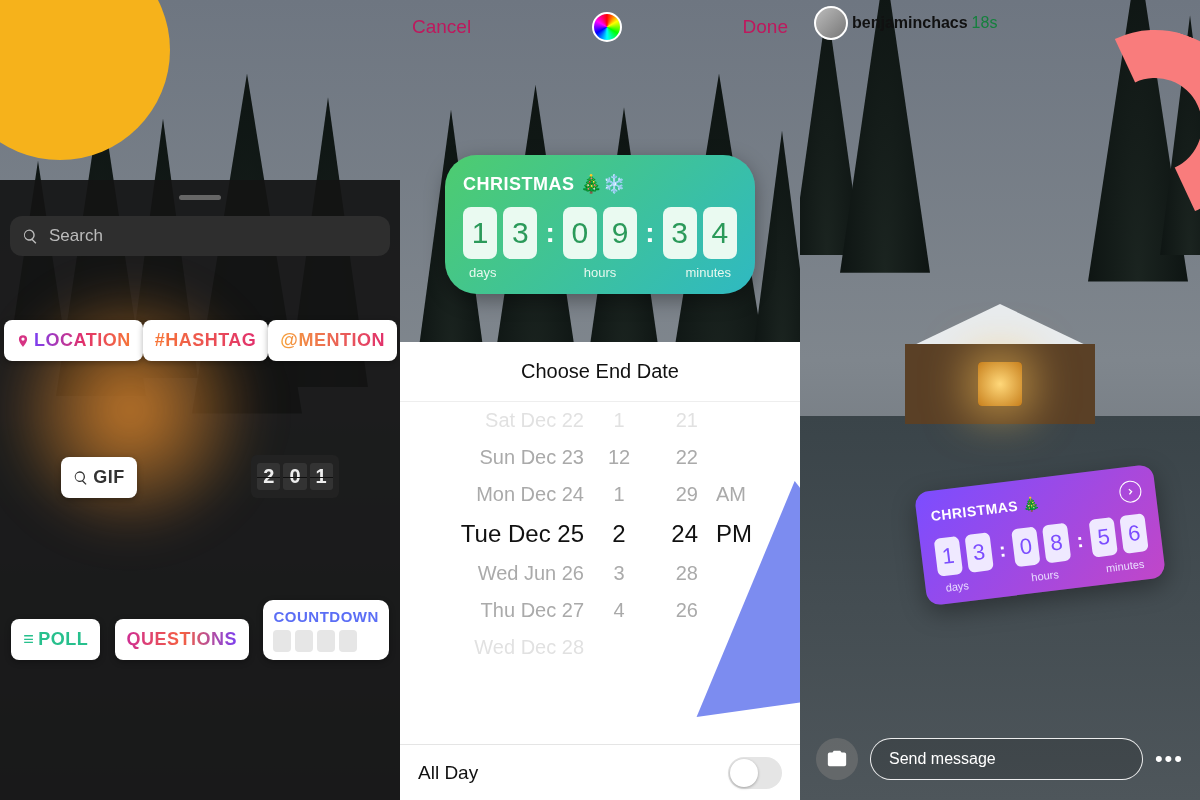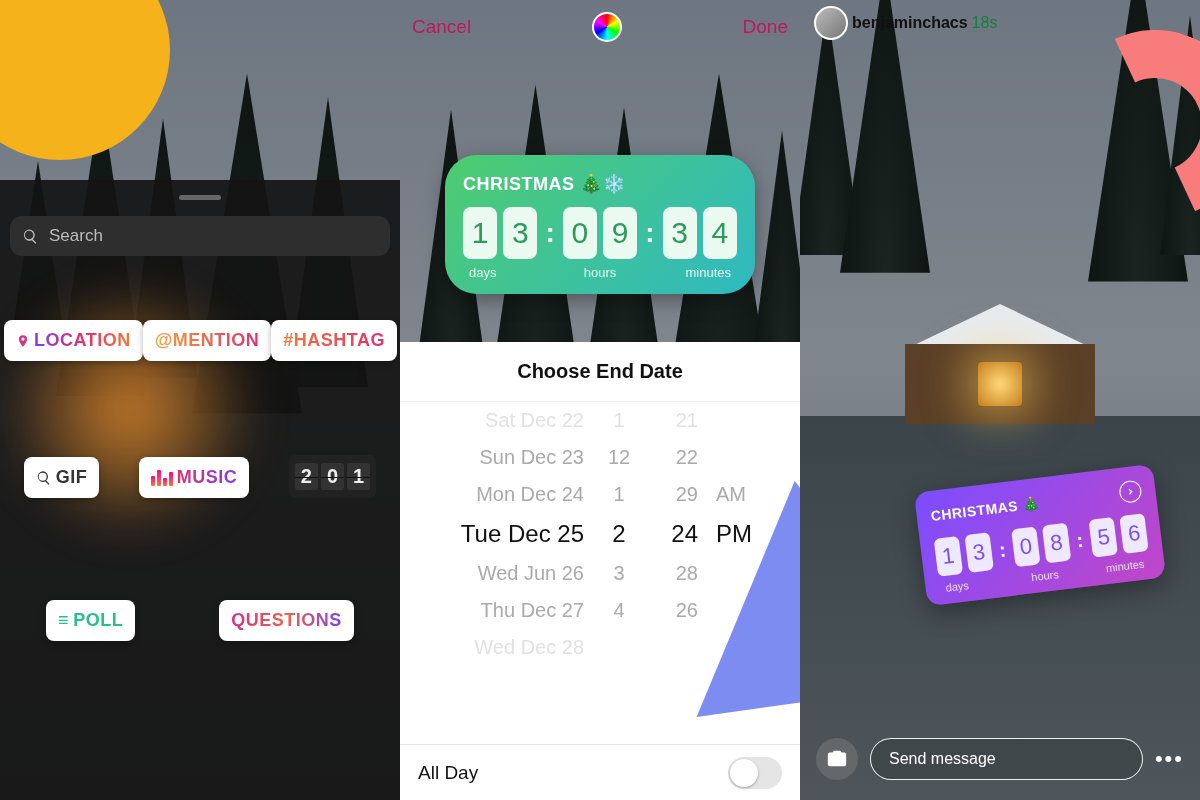--- a/index.html
+++ b/index.html
@@ -36,21 +36,21 @@
 .p2 .topbar{position:absolute;left:0;right:0;top:12px;display:flex;justify-content:space-between;align-items:center;padding:0 12px;color:#be185d;font-size:19px}
 .colorwheel{width:30px;height:30px;border-radius:50%;background:conic-gradient(#f00,#ff0,#0f0,#0ff,#00f,#f0f,#f00);border:2px solid #fff}
 .cd-big{position:absolute;left:50%;top:155px;transform:translateX(-50%);width:310px;border-radius:32px;padding:18px 18px 14px;background:linear-gradient(135deg,#4ecc6f 0%,#2fb9c2 100%);box-shadow:0 6px 20px rgba(0,0,0,.35)}
 .cd-big .ti{color:#fff;font-weight:800;font-size:18px;letter-spacing:.5px}
 .cd-row{display:flex;align-items:center;gap:6px;margin-top:12px}
 .dg{background:#eafaf1;border-radius:8px;width:36px;height:52px;display:flex;align-items:center;justify-content:center;font-size:30px;font-weight:500;color:#2b9a5a}
 .co{color:#fff;font-size:28px;font-weight:600;margin:0 2px}
 .lbls{display:flex;justify-content:space-between;color:#e7f8ef;font-size:13px;margin-top:6px;padding:0 6px}
 .lbls span{width:80px}
 .sheet{position:absolute;left:0;right:0;top:342px;bottom:0;background:#fff}
-.sheet h3{text-align:center;font-size:20px;font-weight:700;padding:18px 0;color:#111;border-bottom:1px solid #eee}
+.sheet h3{text-align:center;font-size:20px;font-weight:400;padding:18px 0;color:#111;border-bottom:1px solid #eee}
 .wheel{position:relative;height:280px;overflow:hidden;font-size:20px;color:#aaa}
 .wrow{display:flex;justify-content:center;gap:18px;padding:7px 0}
 .wrow .c1{width:140px;text-align:right}
 .wrow .c2{width:34px;text-align:center}
 .wrow .c3{width:44px;text-align:right}
 .wrow .c4{width:40px;text-align:left}
 .sel{color:#111;font-size:24px}
 .faint{opacity:.35}
 .allday{position:absolute;left:0;right:0;bottom:0;height:56px;border-top:1px solid #e5e5e5;display:flex;align-items:center;justify-content:space-between;padding:0 18px;font-size:19px;color:#111}
 .toggle{width:54px;height:32px;border-radius:16px;background:#e5e5e5;position:relative}
@@ -106,58 +106,58 @@
     </div>
 
     <div class="row" style="top:320px">
       <div class="chip">
         <svg class="loc-pin" viewBox="0 0 24 24">
             <path fill="#d63384" d="M12 2a7 7 0 00-7 7c0 5 7 13 7 13s7-8 7-13a7 7 0 00-7-7zm0 9.5A2.5 2.5 0 1112 6a2.5 2.5 0 010 5.5z"></path>
           </svg>
         <span class="grad-loc">LOCATION</span>
       </div>
       <div class="chip">
-          <span class="grad-men">@MENTION</span>
+          <span class="grad-hash">#HASHTAG</span>
         </div>
       <div class="chip">
-          <span class="grad-hash">#HASHTAG</span>
+          <span class="grad-men">@MENTION</span>
         </div>
     </div>
 
     <div class="row" style="top:455px">
       <div class="chip" style="color:#333">
         <svg width="16" height="16" viewBox="0 0 24 24" fill="#333">
             <path d="M10 2a8 8 0 015.3 13.9l5 5-1.4 1.4-5-5A8 8 0 1110 2zm0 2a6 6 0 100 12 6 6 0 000-12z"></path>
           </svg>
         <span>GIF</span>
       </div>
-      <div class="chip">
-        <span class="music-ic">
-            <span style="height:10px"></span>
-            <span style="height:16px"></span>
-            <span style="height:8px"></span>
-            <span style="height:14px"></span>
-          </span>
-        <span style="background:linear-gradient(90deg,#e1306c,#7b3ff2);-webkit-background-clip:text;color:transparent">MUSIC</span>
-      </div>
       <div class="flip">
         <span class="fd">2</span>
         <span class="fd">0</span>
         <span class="fd">1</span>
       </div>
     </div>
 
     <div class="row" style="top:600px">
       <div class="chip" style="color:#27c08d">
         <span style="color:#27c08d;font-weight:900">≡</span>
         <span>POLL</span>
       </div>
       <div class="chip">
           <span class="grad-q">QUESTIONS</span>
         </div>
+      <div class="countchip">
+        <div class="t">COUNTDOWN</div>
+        <div class="bars">
+            <div></div>
+            <div></div>
+            <div></div>
+            <div></div>
+          </div>
+      </div>
     </div>
   </div>
 
   <div class="panel p2">
     <div class="bg">
         <div class="sky"></div>
       <div class="trees">
         <div class="tree" style="left:4%;width:70px;height:260px;bottom:16%"></div>
         <div class="tree" style="left:22%;width:95px;height:320px;bottom:8%"></div>
         <div class="tree" style="left:46%;width:80px;height:280px;bottom:12%"></div>

